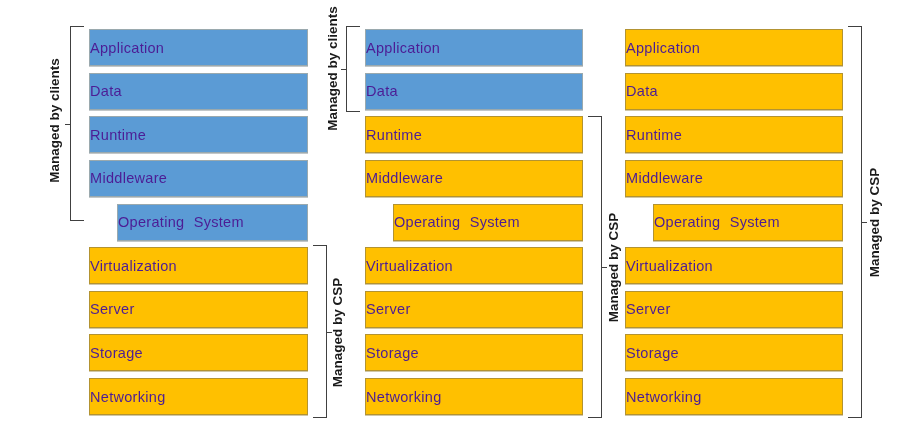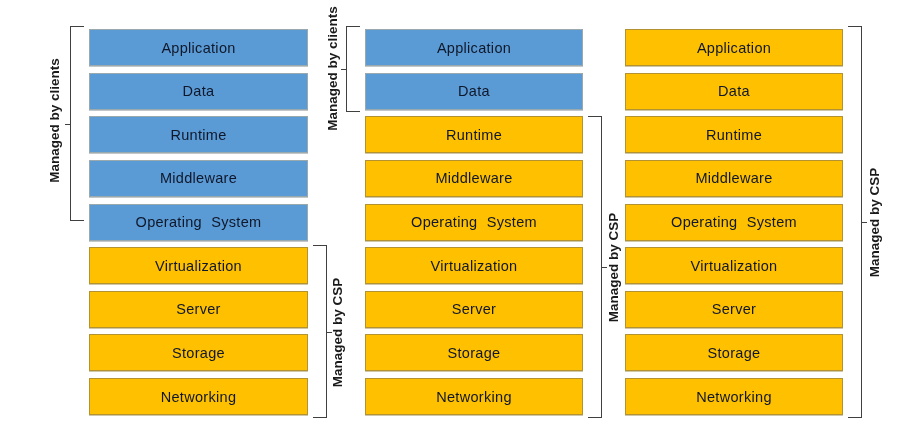--- a/index.html
+++ b/index.html
@@ -34,42 +34,42 @@
   .col-1 { left: 89px;  width: 219px; }
   .col-2 { left: 365px; width: 218px; }
   .col-3 { left: 625px; width: 218px; }
 
   
   .block {
     height: 37px;
     box-sizing: border-box;
     display: flex;
     align-items: center;
-    justify-content: center;
-    color: #0f172a;
+    justify-content: flex-start;
+    color: #4c1d95;
     font-size: 14.5px;
     letter-spacing: 0.3px;
     white-space: nowrap;
     user-select: none;
   }
 
   .block.blue {
     background: #5B9BD5;
     border: 1px solid #9aa9ae;
     box-shadow: 0 1px 0 rgba(120,130,135,0.45);
   }
 
   .block.yellow {
     background: #FFC000;
     border: 1px solid #b39331;
     box-shadow: 0 1px 0 rgba(150,130,60,0.45);
   }
 
   
-  .block.wide-gap { word-spacing: 5px; }
+  .block.wide-gap { word-spacing: 5px; margin-left: 28px; }
 
   
   .bracket {
     position: absolute;
     box-sizing: border-box;
     border: 1.4px solid #404040;
     pointer-events: none;
   }
   
   .bracket.open-right {

